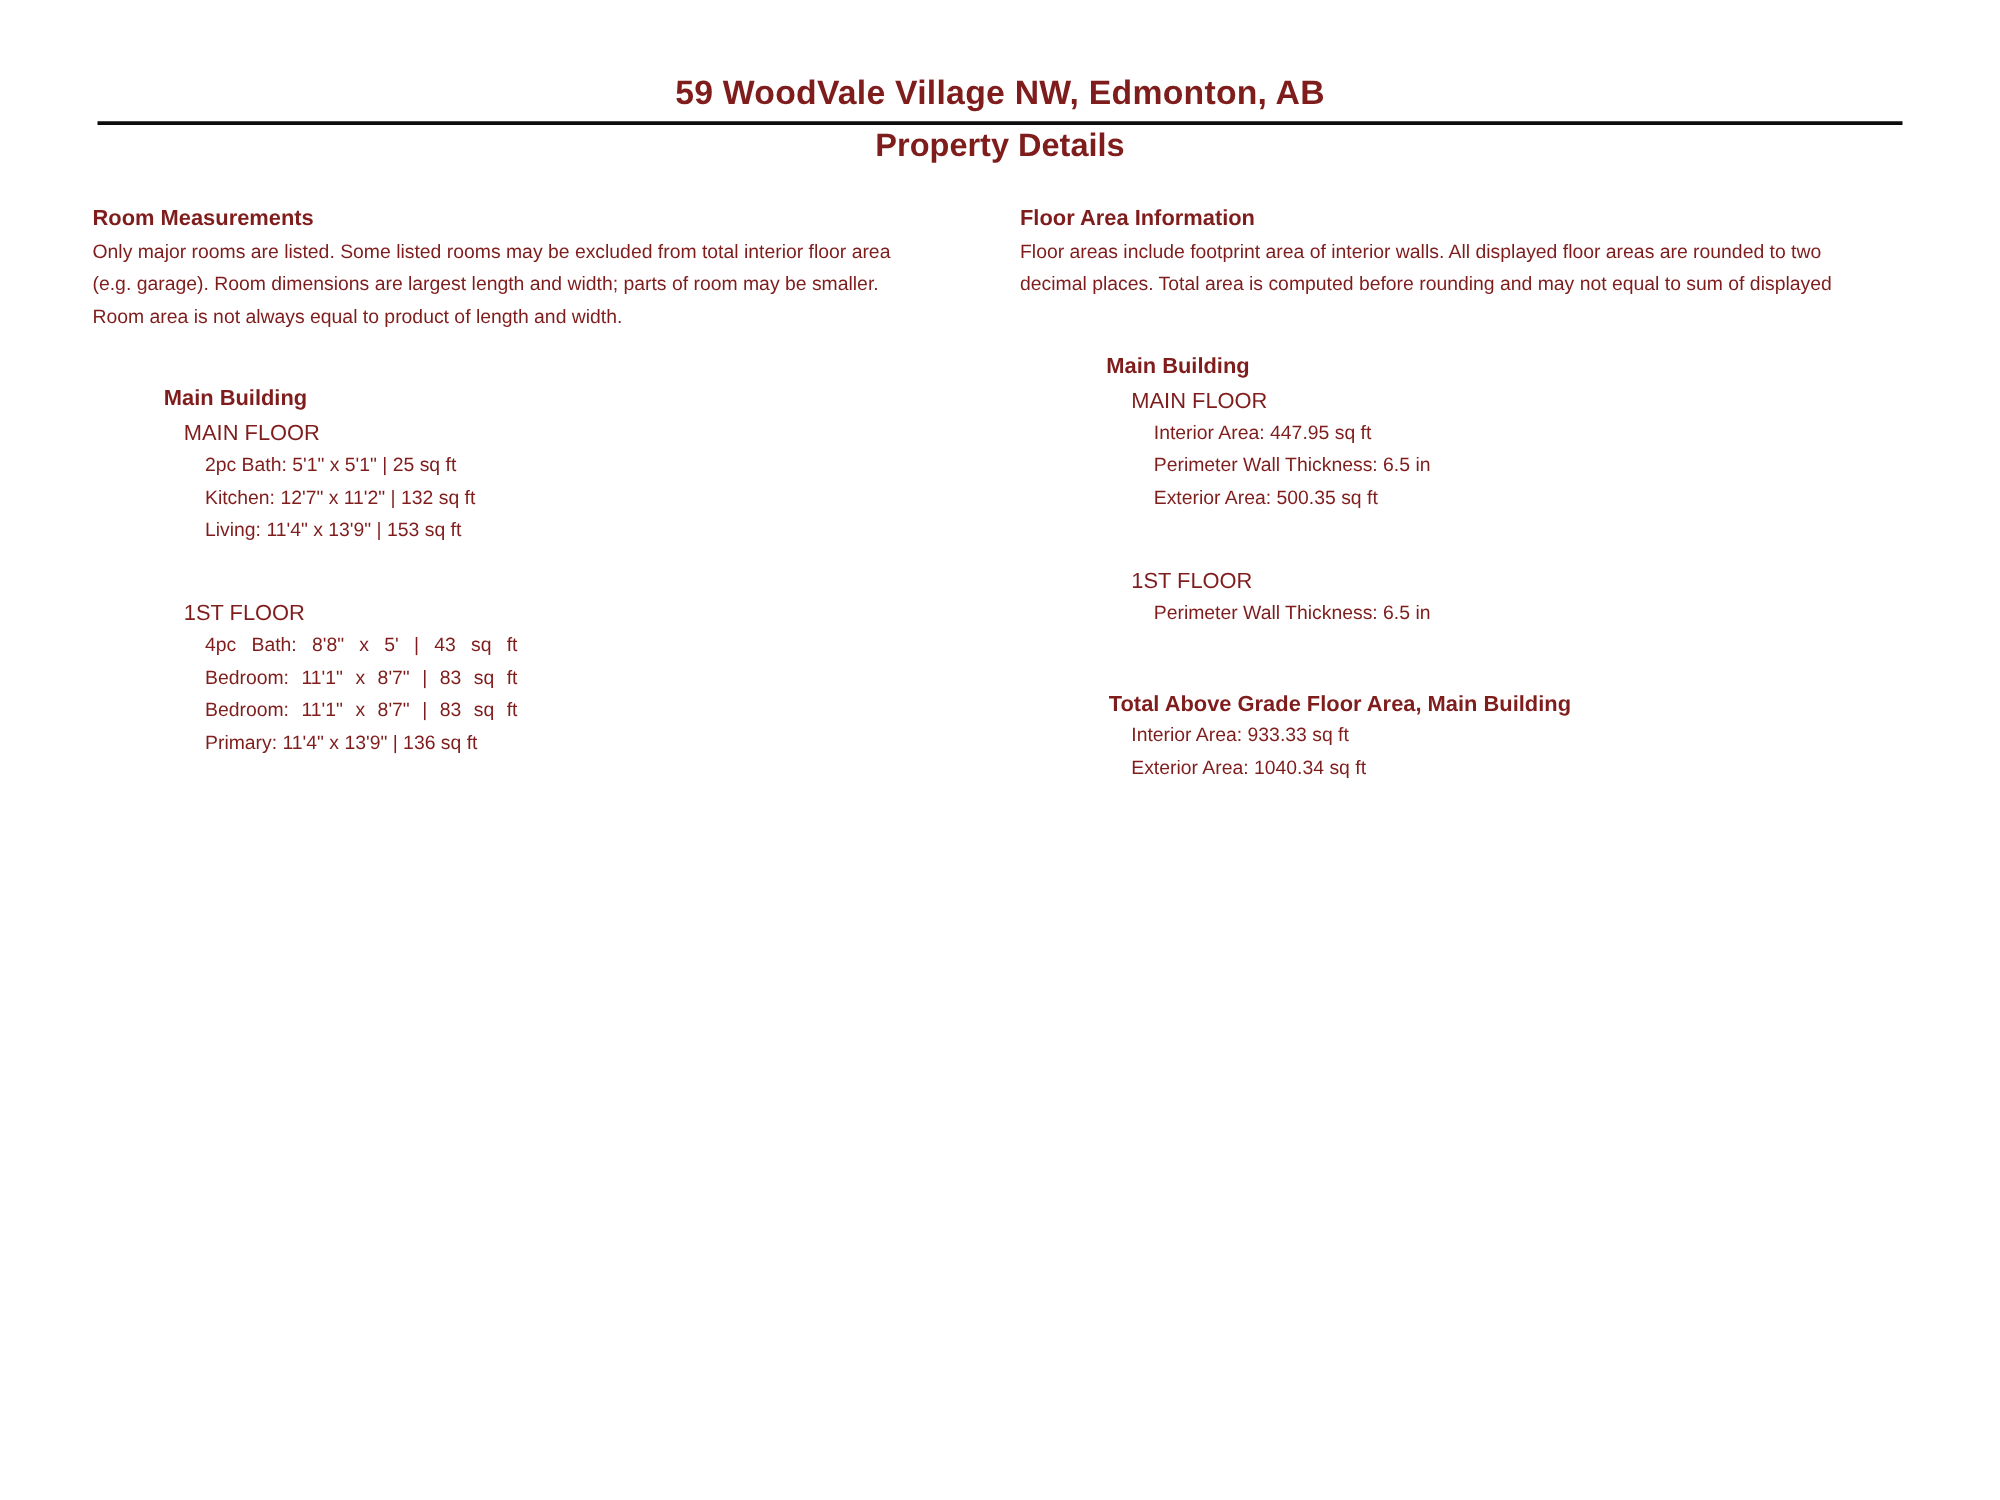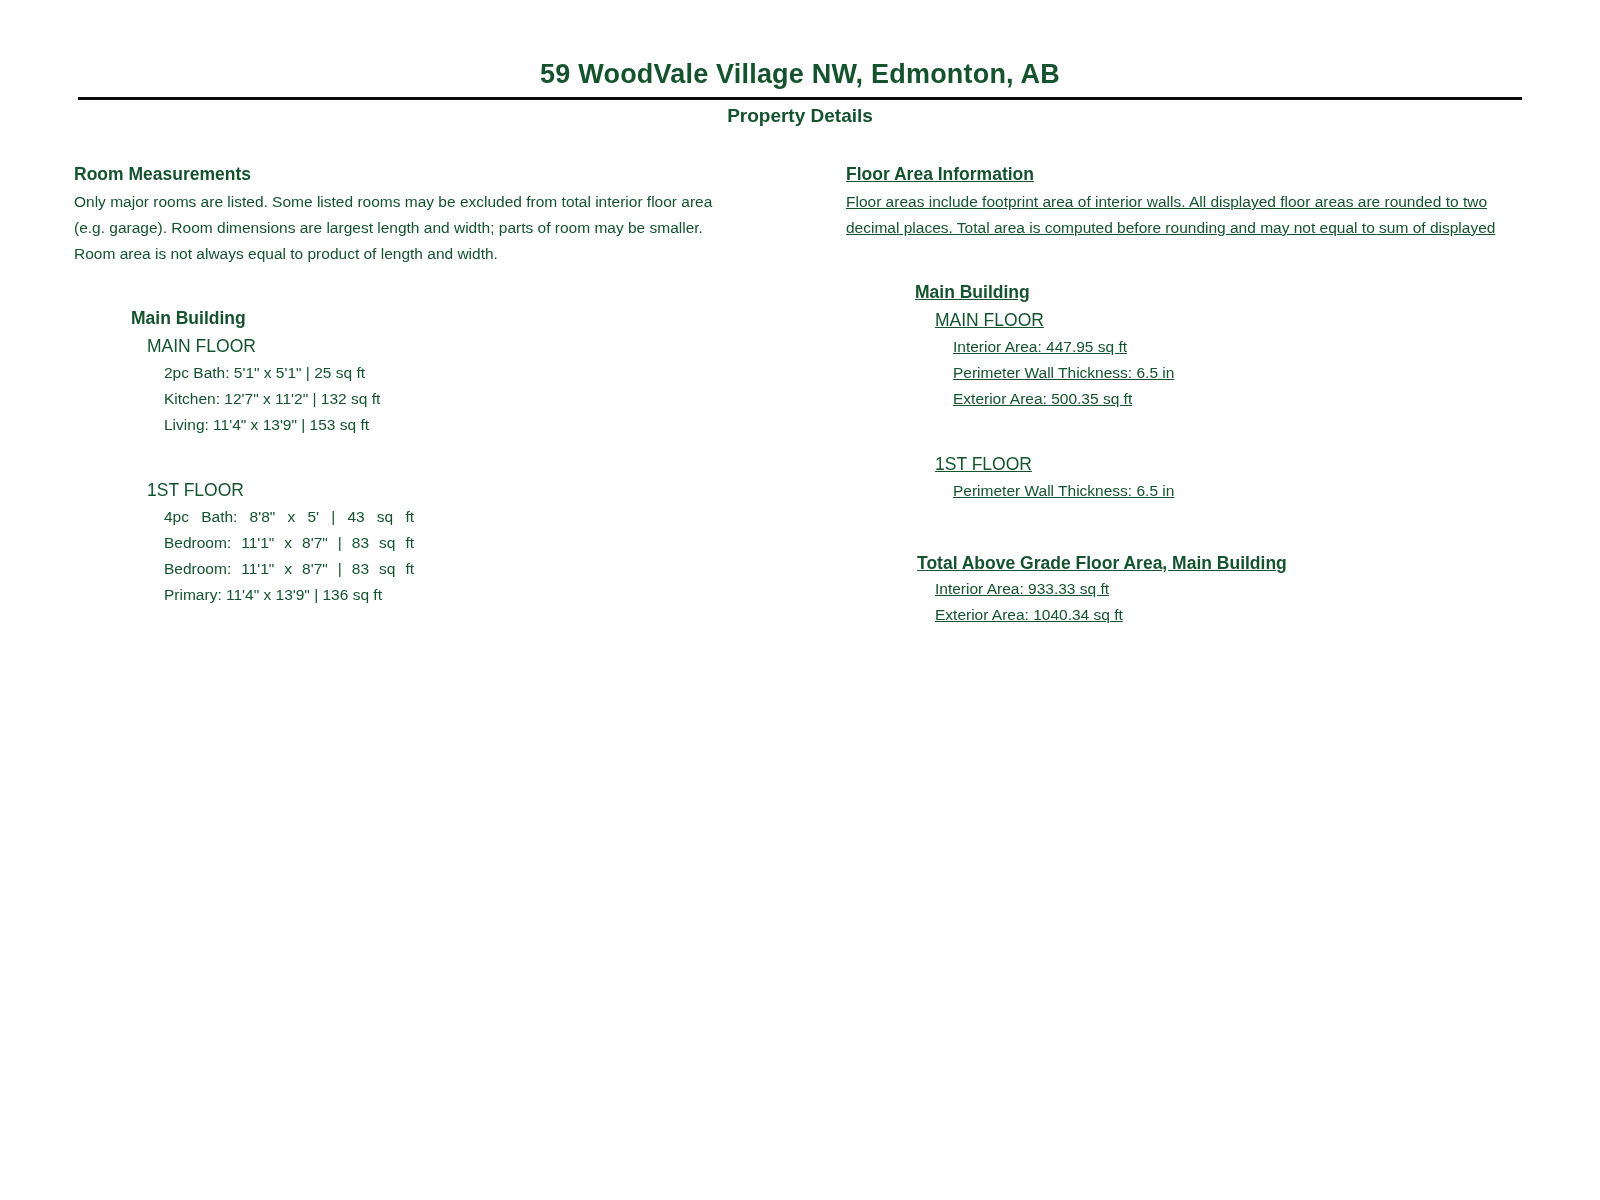--- a/index.html
+++ b/index.html
@@ -1,50 +1,50 @@
 <!DOCTYPE html>
 <html><head>
 <meta charset="utf-8">
 <style>
   html, body { margin: 0; padding: 0; background: #ffffff; }
   .page {
     position: relative;
     width: 1600px;
     height: 876px;
     background: #ffffff;
-    color: #14532d;
+    color: #7f1d1d;
     font-family: "Liberation Sans", sans-serif;
     overflow: hidden;
     border-radius: 18px;
   }
   
   .header { padding-top: 58px; text-align: center; }
   .title {
     font-size: 27px;
     font-weight: bold;
     line-height: 32px;
     margin: 0;
     letter-spacing: 0.2px;
   }
   .rule {
     width: 1444px;
     height: 3px;
     background: #0d0d0d;
     margin: 7px auto 0 auto;
   }
   .subtitle {
-    font-size: 19px;
+    font-size: 26px;
     font-weight: bold;
     line-height: 24px;
     margin: 4px 0 0 0;
   }
   
   .col { position: absolute; top: 162px; width: 700px; }
   .col-left  { left: 74px; }
-  .col-right { left: 846px; text-decoration: underline; }
+  .col-right { left: 816px; }
   .section-heading {
     font-size: 17.5px;
     font-weight: bold;
     line-height: 24px;
     margin: 0 0 3px 0;
   }
   .pline { font-size: 15.5px; line-height: 26px; white-space: nowrap; }
   
   .building { margin-top: 38px; }
   .building-name { font-size: 17.5px; font-weight: bold; line-height: 26px; }

